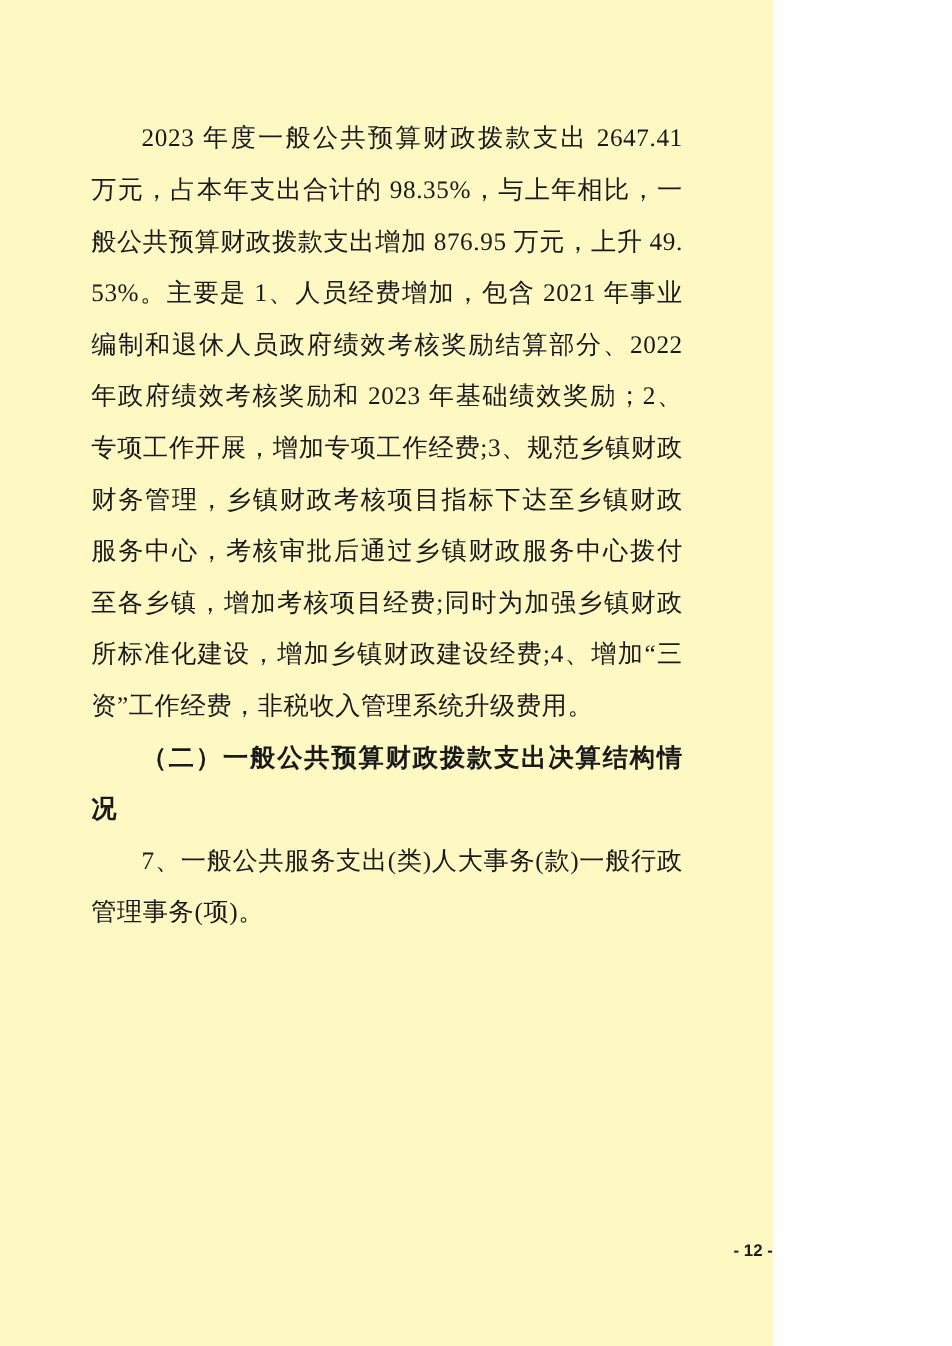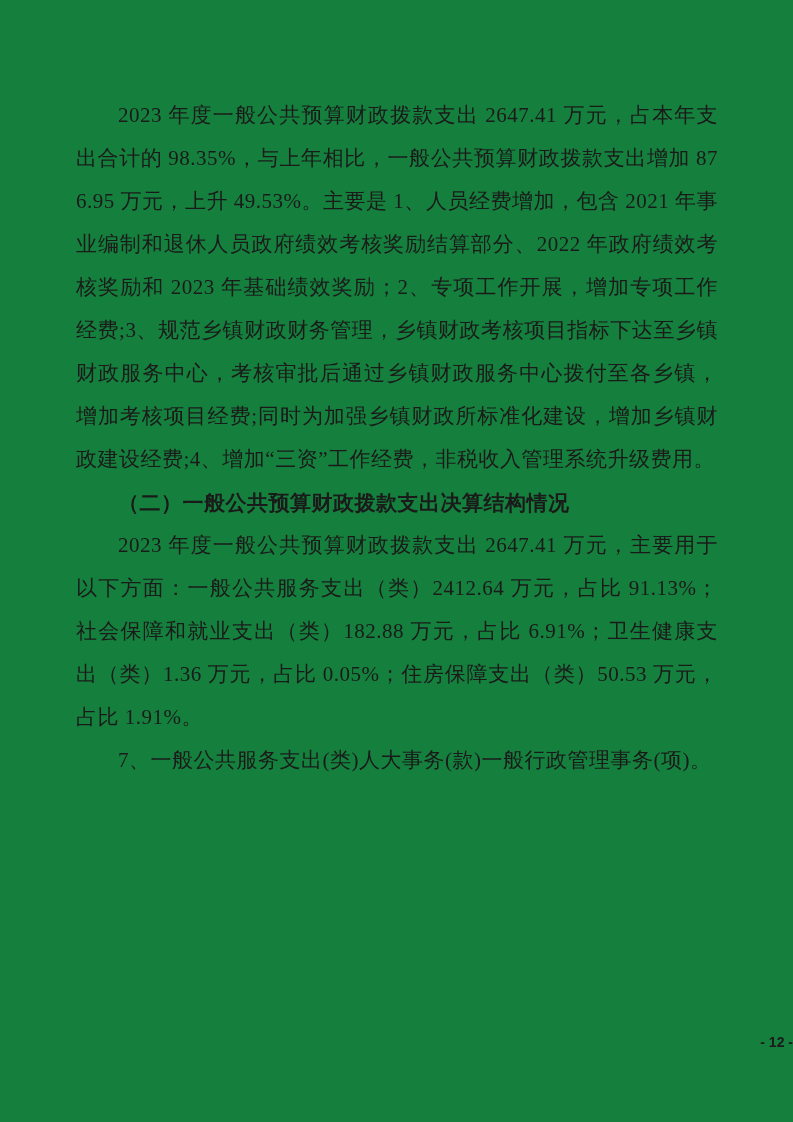--- a/index.html
+++ b/index.html
@@ -2,23 +2,23 @@
 <html><head>
 <meta charset="utf-8">
 <style>
   html, body {
     margin: 0;
     padding: 0;
     background: #ffffff;
   }
   .page {
     position: relative;
-    width: 793px;
+    width: 644px;
     height: 1122px;
-    background: #15803d;
+    background: #fef9c3;
     color: #1a1a1a;
     font-family: "Liberation Serif", "DejaVu Serif", serif;
     overflow: hidden;
   }
   .content {
     position: absolute;
     left: 76px;
     right: 75px;
     top: 94px;
   }
@@ -53,17 +53,16 @@
     color: #1a1a1a;
   }
 </style>
 </head>
 <body>
 
 <div class="page">
   <div class="content">
     <p class="body">2023 年度一般公共预算财政拨款支出 2647.41 万元，占本年支出合计的 98.35%，与上年相比，一般公共预算财政拨款支出增加 876.95 万元，上升 49.53%。主要是 1、人员经费增加，包含 2021 年事业编制和退休人员政府绩效考核奖励结算部分、2022 年政府绩效考核奖励和 2023 年基础绩效奖励；2、专项工作开展，增加专项工作经费;3、规范乡镇财政财务管理，乡镇财政考核项目指标下达至乡镇财政服务中心，考核审批后通过乡镇财政服务中心拨付至各乡镇，增加考核项目经费;同时为加强乡镇财政所标准化建设，增加乡镇财政建设经费;4、增加“三资”工作经费，非税收入管理系统升级费用。</p>
     <h3 class="heading">（二）一般公共预算财政拨款支出决算结构情况</h3>
-    <p class="body">2023 年度一般公共预算财政拨款支出 2647.41 万元，主要用于以下方面：一般公共服务支出（类）2412.64 万元，占比 91.13%；社会保障和就业支出（类）182.88 万元，占比 6.91%；卫生健康支出（类）1.36 万元，占比 0.05%；住房保障支出（类）50.53 万元，占比 1.91%。</p>
     <p class="body">7、一般公共服务支出(类)人大事务(款)一般行政管理事务(项)。</p>
   </div>
   <div class="footer">- 12 -</div>
 </div>
 
 </body></html>

